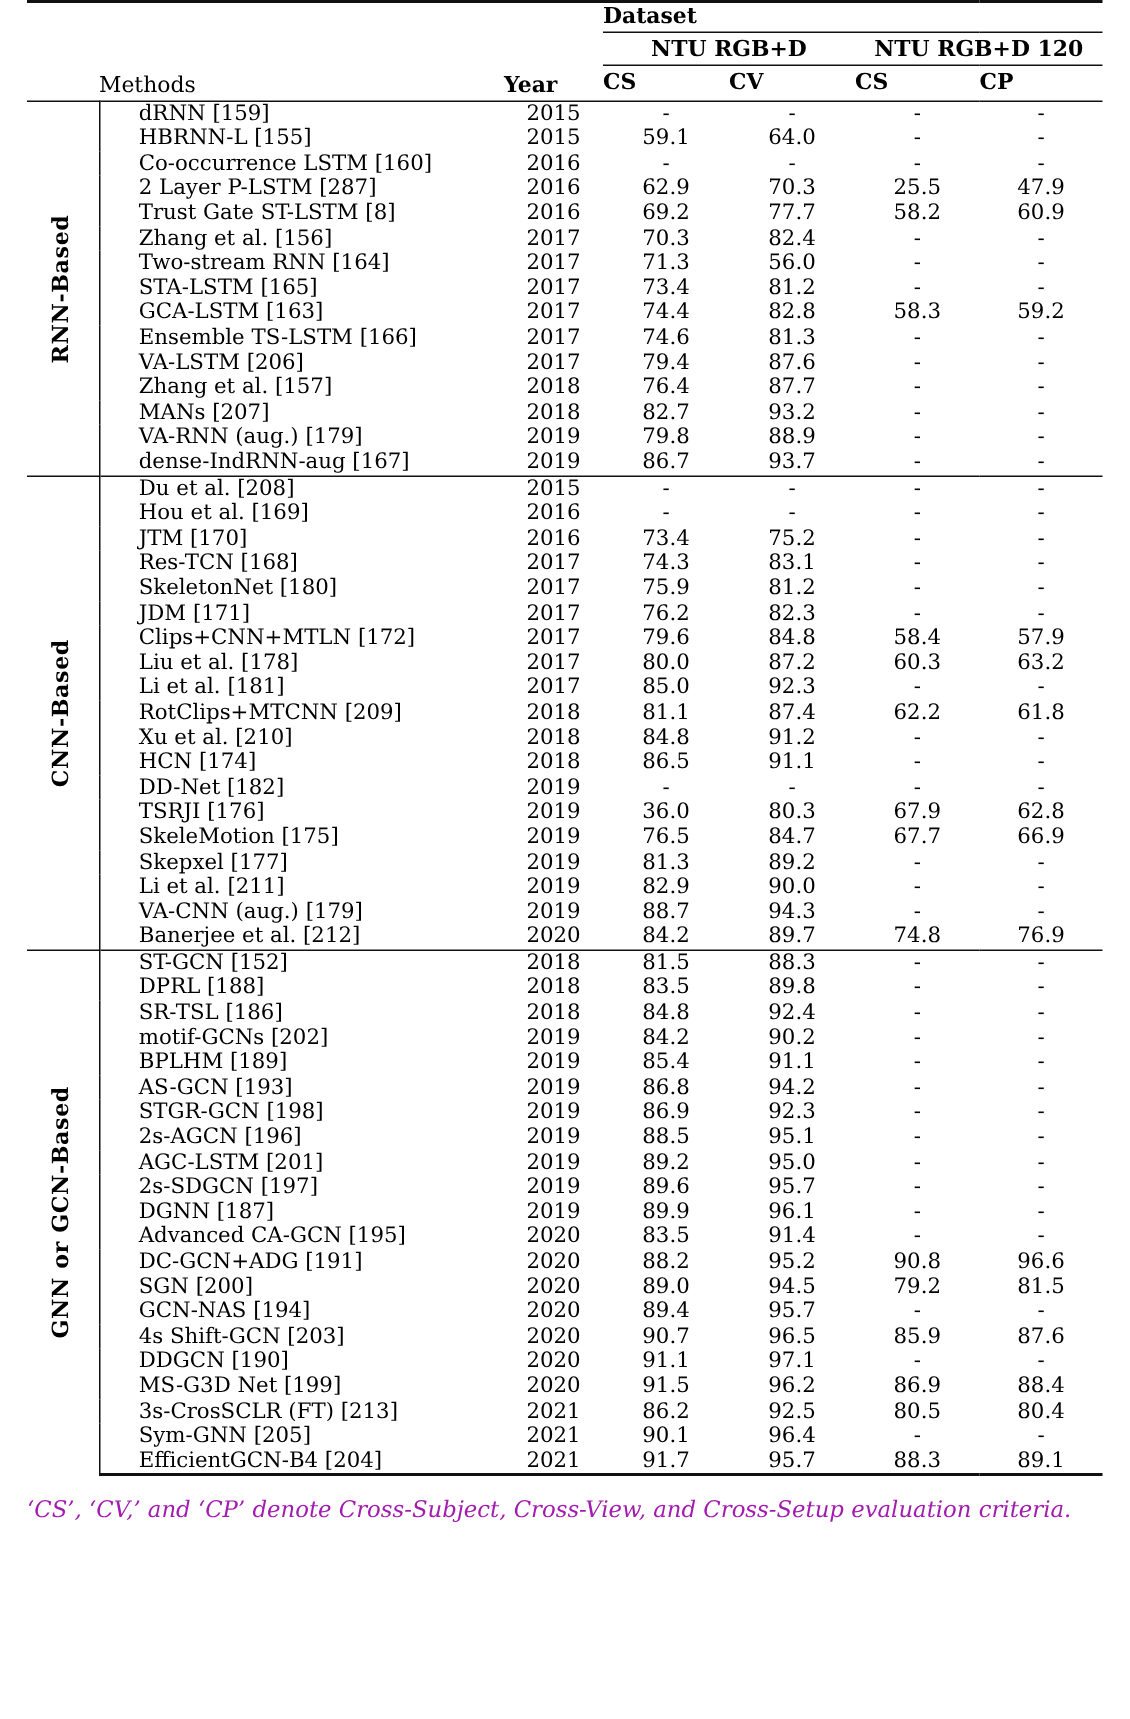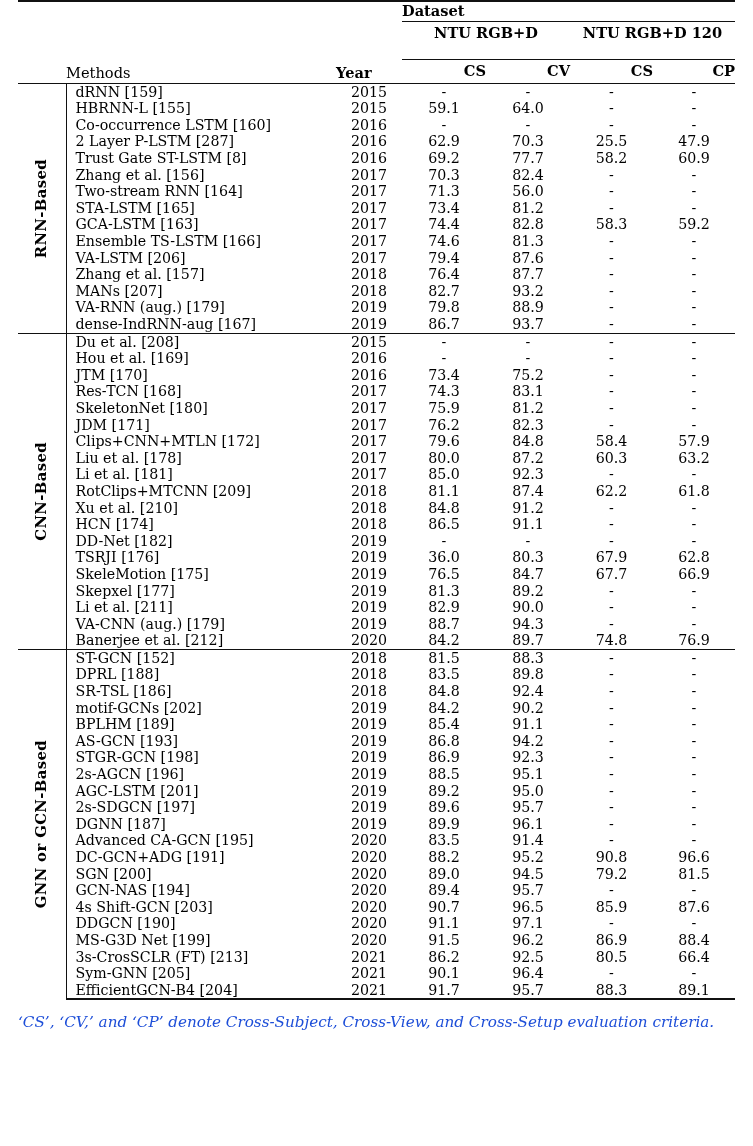--- a/index.html
+++ b/index.html
@@ -71,26 +71,26 @@
     font-weight: bold;
     font-size: 14.6px;
     vertical-align: middle;
     line-height: 1.25;
   }
   .hdr-ds-name {
     text-align: center;
     font-weight: bold;
     font-size: 14.6px;
     border-bottom: 1.1px solid #111;
-    padding: 2px 6px 17px 6px;
+    padding: 2px 6px 1px 6px;
     line-height: 1.25;
   }
   .hdr-spacer { border: none; }
   .hdr-sub {
-    text-align: right;
+    text-align: left;
     font-weight: bold;
     font-size: 14.6px;
     padding: 2px 0 2px 0;
     line-height: 1.25;
   }
 
   
   td.group-label {
     border-right: 1.1px solid #111;
     width: 48px;
@@ -117,38 +117,38 @@
   }
 
   
   tr.drow td {
     height: 16.6px;
     line-height: 16.6px;
     font-size: 14.2px;
   }
   td.method {
     text-align: left;
-    padding-left: 9px;
+    padding-left: 26px;
     white-space: nowrap;
   }
   td.year, td.val {
     text-align: center;
   }
 
   
   .caption {
     margin-top: 12px;
     width: 717px;
     font-family: "DejaVu Serif", "Liberation Serif", serif;
     font-style: italic;
     font-size: 15.2px;
     line-height: 1.42;
     text-align: justify;
     text-justify: inter-word;
-    color: #1d4ed8;
+    color: #a21caf;
   }
 </style>
 </head>
 <body>
 
 <div class="page">
 
   <table class="tbl">
     <colgroup>
       <col class="c-group">
@@ -618,21 +618,21 @@
           <td class="val">96.2</td>
           <td class="val">86.9</td>
           <td class="val">88.4</td>
         </tr>
         <tr class="drow">
           <td class="method">3s-CrosSCLR (FT) [213]</td>
           <td class="year">2021</td>
           <td class="val">86.2</td>
           <td class="val">92.5</td>
           <td class="val">80.5</td>
-          <td class="val">66.4</td>
+          <td class="val">80.4</td>
         </tr>
         <tr class="drow">
           <td class="method">Sym-GNN [205]</td>
           <td class="year">2021</td>
           <td class="val">90.1</td>
           <td class="val">96.4</td>
           <td class="val">-</td>
           <td class="val">-</td>
         </tr>
         <tr class="drow rule-bot">

